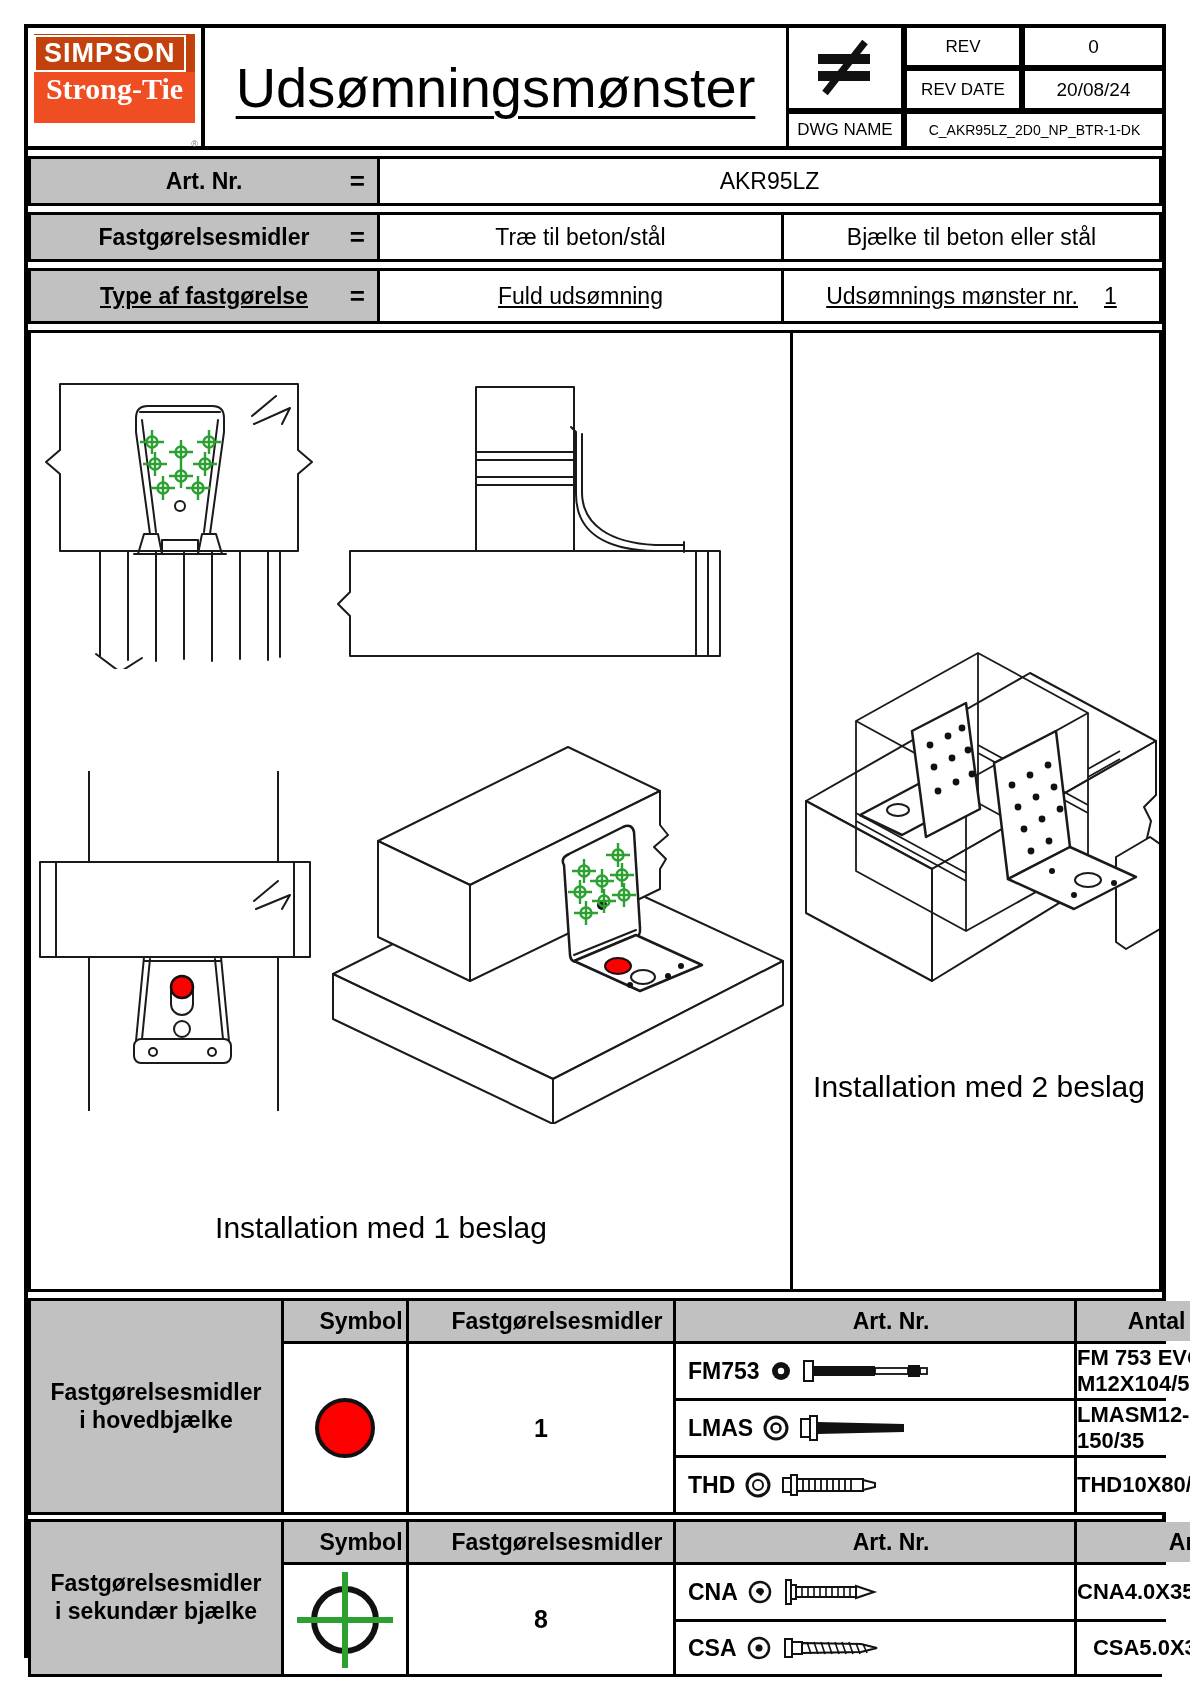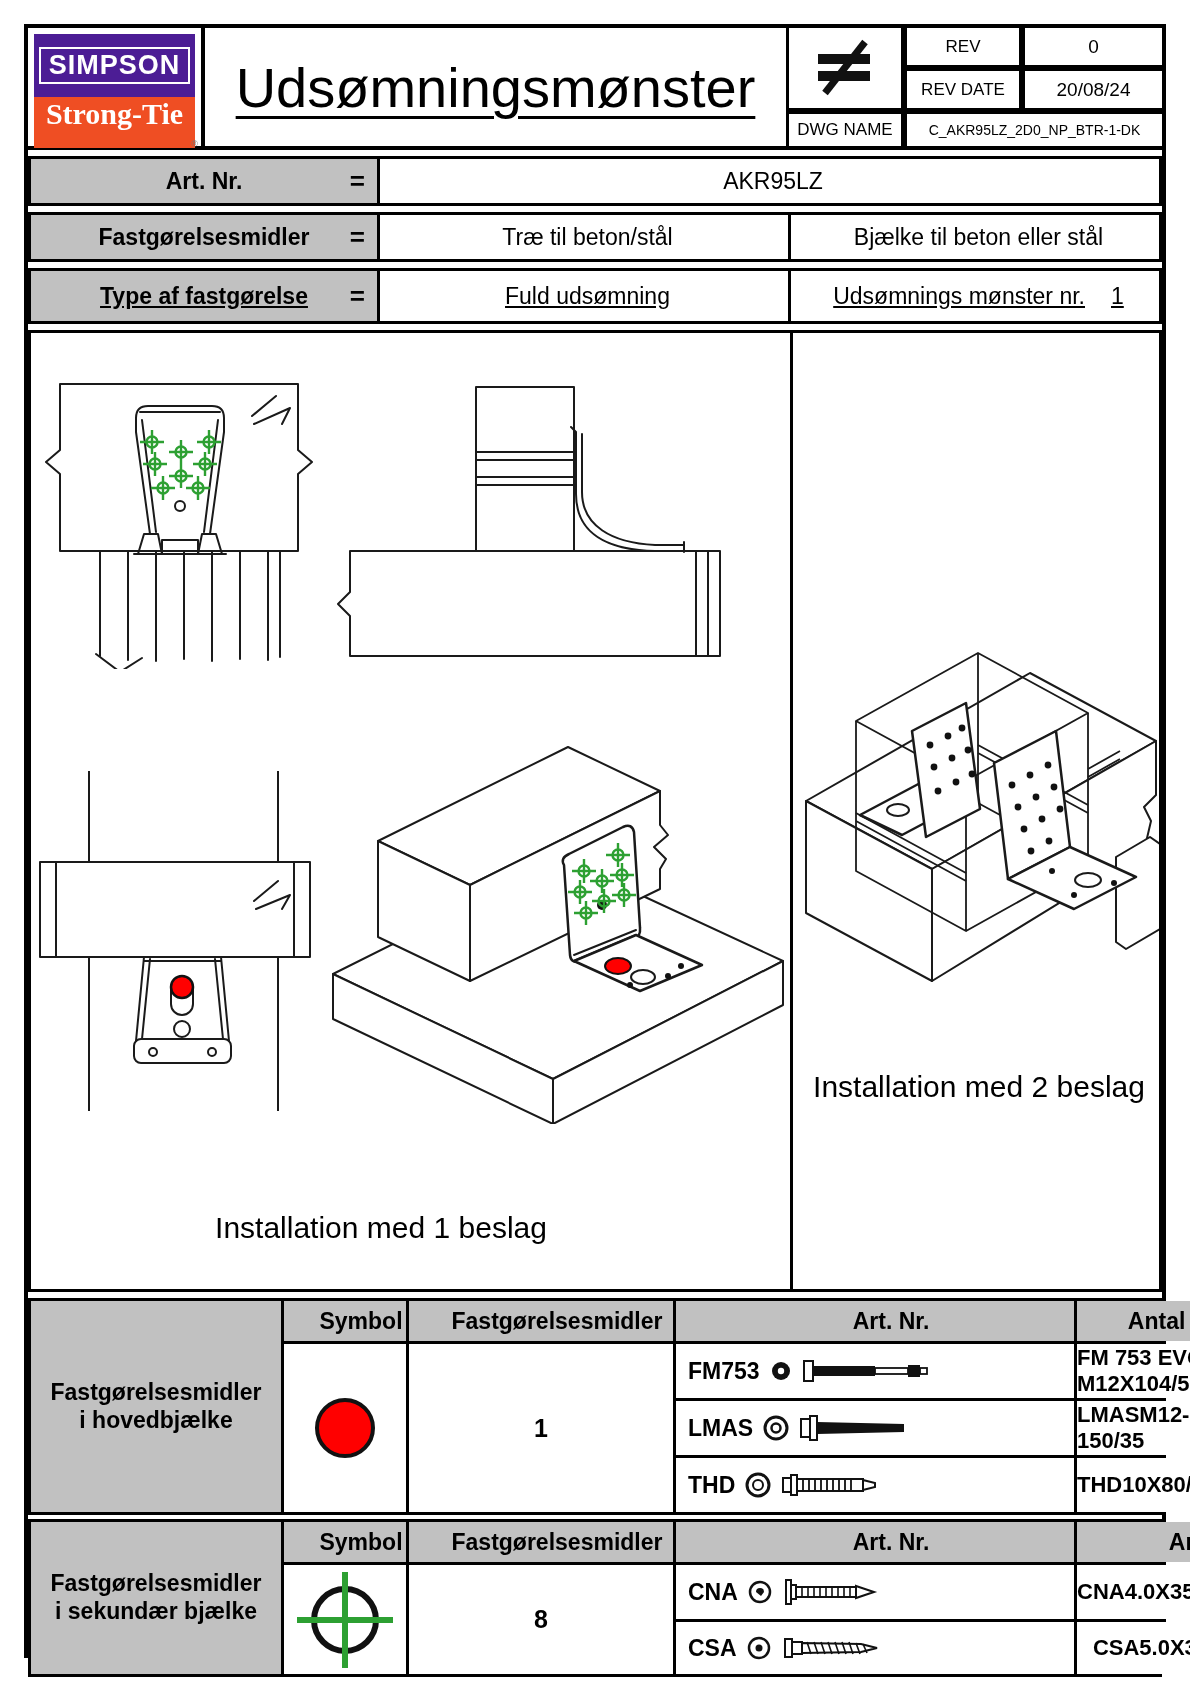--- a/index.html
+++ b/index.html
@@ -2,41 +2,41 @@
 <html><head>
 <meta charset="utf-8">
 <style>
   * { margin:0; padding:0; box-sizing:border-box; }
   html,body { width:1190px; height:1682px; background:#fff; font-family:"Liberation Sans", sans-serif; color:#000; }
   .sheet { position:absolute; left:24px; top:24px; width:1142px; height:1634px; border:4px solid #000; background:#fff; }
 
   
   .hdr { display:flex; height:122px; border-bottom:4px solid #000; }
   .logo-cell { width:177px; border-right:4px solid #000; padding:6px 6px 0 6px; position:relative; }
-  .logo-black { height:63px; background:#4c1d95; display:flex; align-items:center; justify-content:center; }
+  .logo-black { height:38px; background:#c2410c; display:flex; align-items:center; }
   .logo-black-inner { border:2px solid #fff; margin:0; padding:1px 8px; color:#fff; font-weight:bold; font-size:27px; letter-spacing:1px; }
   .logo-orange { height:51px; background:#EF4E23; display:flex; justify-content:center; }
   .logo-orange span { color:#fff; font-family:"Liberation Serif", serif; font-weight:bold; font-size:30px; letter-spacing:0; }
   .logo-reg { position:absolute; right:3px; top:111px; font-size:9px; color:#777; }
   .title-cell { flex:1; display:flex; align-items:center; justify-content:center; }
   .title-cell .t { font-size:56px; text-decoration:underline; text-decoration-thickness:3px; text-underline-offset:9px; }
   .rev-block { width:376px; background:#000; padding-left:3px; display:grid; grid-template-columns:112px 112px 1fr; grid-template-rows:37px 37px 1fr; gap:6px; }
   .rev-block > div { background:#fff; display:flex; align-items:center; justify-content:center; }
   .rev-sym { grid-row:1 / span 2; }
   .rev-lab { font-size:17px; }
   .rev-val { font-size:19px; }
   .dwg-val { grid-column:2 / span 2; font-size:14px; letter-spacing:0; }
 
   
   .irow { display:flex; height:50px; margin-top:6px; border:3px solid #000; }
   .irow.r3 { height:56px;text-decoration:underline; }
   .ilabel { width:349px; background:#C1C1C1; border-right:3px solid #000; display:flex; align-items:center; position:relative; }
   .ilabel .lab { flex:1; text-align:center; font-weight:bold; font-size:23px; }
   .ilabel .eq { position:absolute; right:12px; font-weight:900; font-size:26px; }
-  .ival { flex:1; display:flex; align-items:center; justify-content:center; font-size:23px;margin-left:7px; }
+  .ival { flex:1; display:flex; align-items:center; justify-content:center; font-size:23px; }
   .ival.first { flex:none; width:404px; border-right:3px solid #000; }
   .pattern-no { margin-left:26px; font-size:23px; }
 
   
   .draw { position:relative; height:962px; margin-top:6px; border:3px solid #000; overflow:hidden; }
   .vdiv { position:absolute; left:759px; top:0; bottom:0; width:3px; background:#000; }
   .dpos { position:absolute; }
   .caption { position:absolute; font-size:30px; text-align:center; white-space:nowrap; }
   svg { display:block; }
   .ln { fill:none; stroke:#1a1a1a; stroke-width:2; stroke-linejoin:round; stroke-linecap:round; }

